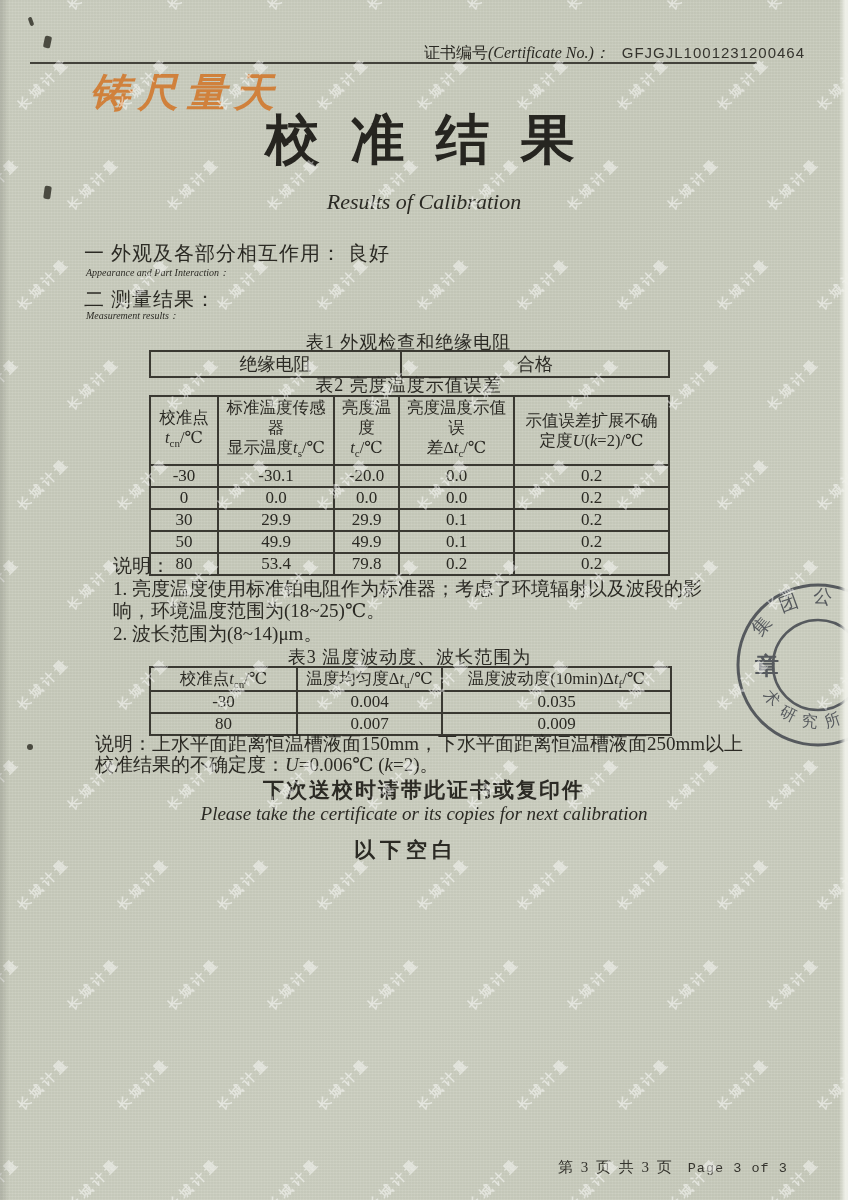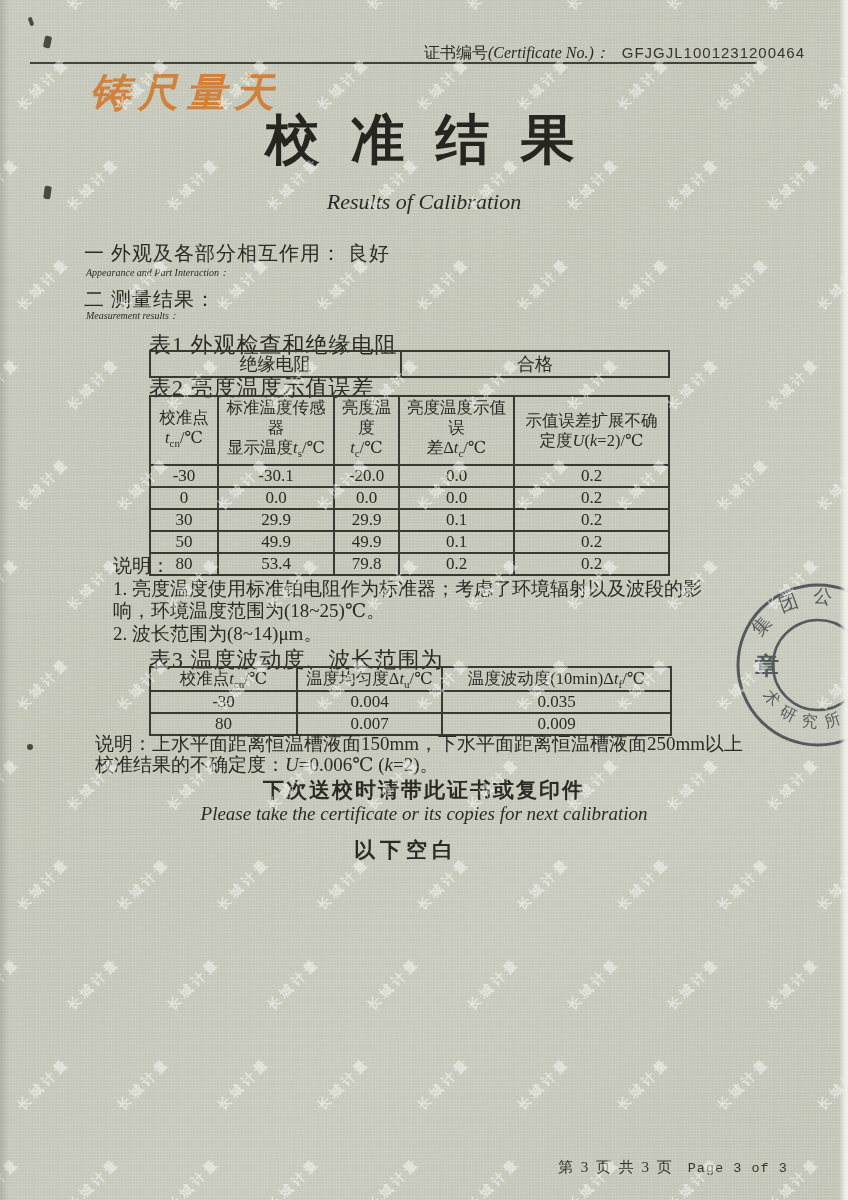--- a/index.html
+++ b/index.html
@@ -45,21 +45,21 @@
     font-family:"Liberation Sans","DejaVu Sans",sans-serif;font-weight:bold;
     font-size:54px;letter-spacing:8px;color:#262520;}
   .page-subtitle{position:absolute;top:189px;left:0;width:100%;text-align:center;
     font-style:italic;font-size:22px;}
 
   .sec-cn{position:absolute;left:84px;font-size:20px;letter-spacing:1px;}
   .sec-en{position:absolute;left:86px;font-style:italic;font-size:10px;}
   .sec1-cn{top:240px;} .sec1-en{top:266px;}
   .sec2-cn{top:286px;} .sec2-en{top:309px;}
 
-  .tbl-title{position:absolute;font-size:22px;letter-spacing:1px;}
+  .tbl-title{position:absolute;text-align:center;font-size:18px;letter-spacing:1px;}
   .t1-title{top:330px;left:149px;width:519px;}
   .t2-title{top:373px;left:149px;width:519px;}
   .t3-title{top:645px;left:149px;width:521px;}
 
   table{border-collapse:collapse;table-layout:fixed;position:absolute;
     font-size:17px;text-align:center;color:#2b2a24;}
   th,td{border:2px solid #3a3932;font-weight:normal;padding:0 2px;overflow:hidden;}
   #table1{top:350px;left:149px;width:519px;}
   #table1 td{height:22px;font-size:18px;}
   #table2{top:395px;left:149px;width:519px;}

